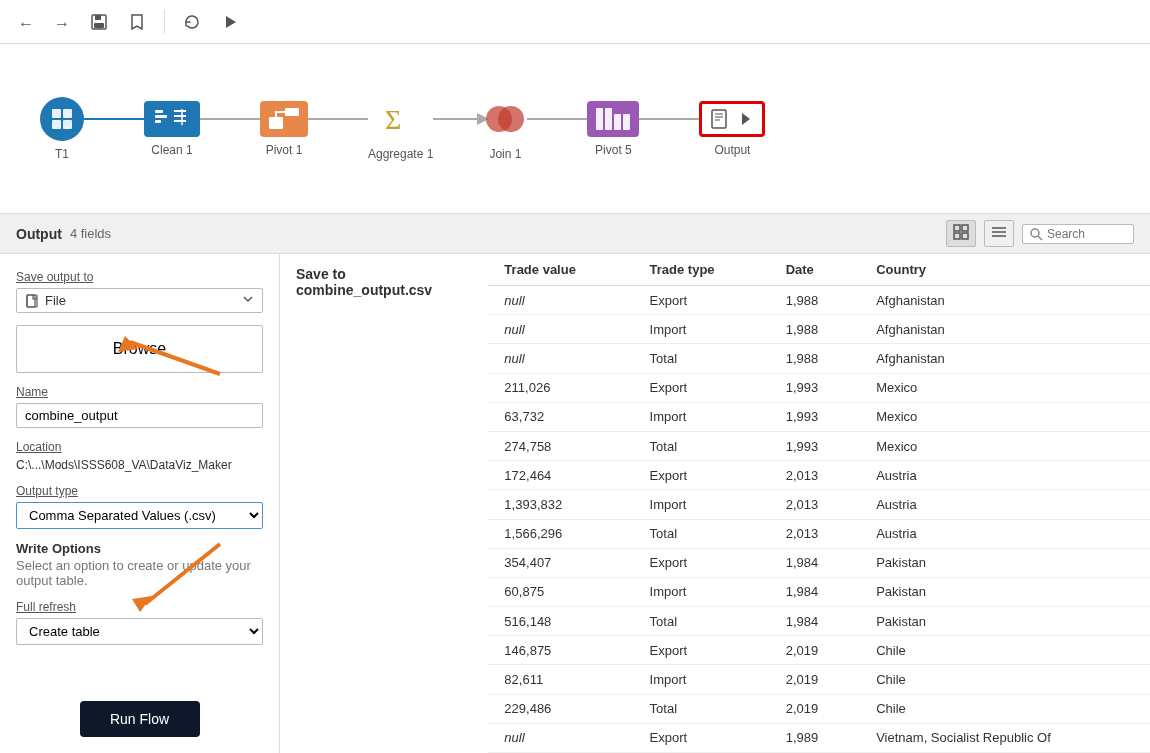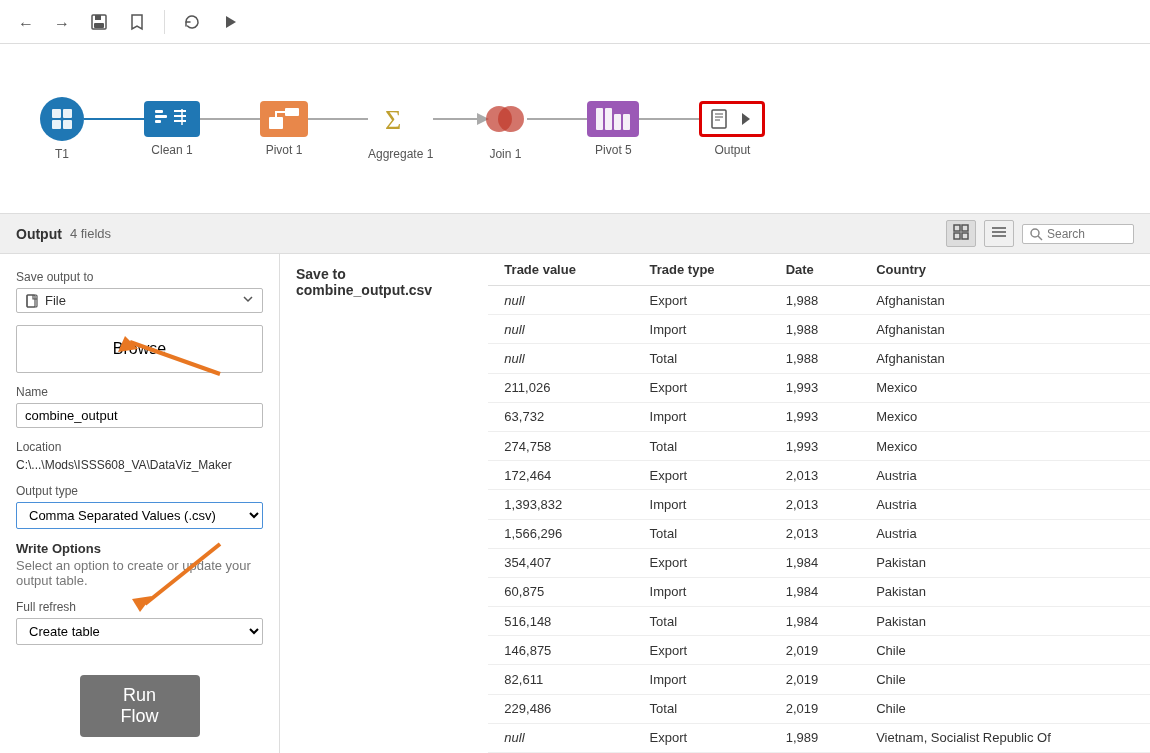--- a/index.html
+++ b/index.html
@@ -139,20 +139,21 @@
       padding: 16px;
       display: flex;
       flex-direction: column;
       gap: 12px;
       position: relative;
     }
     .panel-label {
       font-size: 12px;
       color: #555;
       margin-bottom: 4px;
+      text-decoration: underline;
     }
     .file-select {
       display: flex;
       align-items: flex-start;
       border: 1px solid #bbb;
       border-radius: 2px;
       padding: 4px 8px;
       gap: 6px;
       background: #fff;
       justify-content: space-between;
@@ -204,26 +205,26 @@
     }
     .full-refresh-select {
       border: 1px solid #bbb;
       border-radius: 2px;
       padding: 4px 8px;
       font-size: 13px;
       width: 100%;
       background: #fff;
     }
     .run-flow-btn {
-      background: #737373;
+      background: #0f172a;
       color: #fff;
       border: none;
       border-radius: 4px;
       padding: 10px 24px;
-      font-size: 18px;
+      font-size: 14px;
       cursor: pointer;
       font-weight: 500;
       width: 120px;
       align-self: center;
       margin-top: auto;
     }
 
     
     .right-panel {
       flex: 1;

